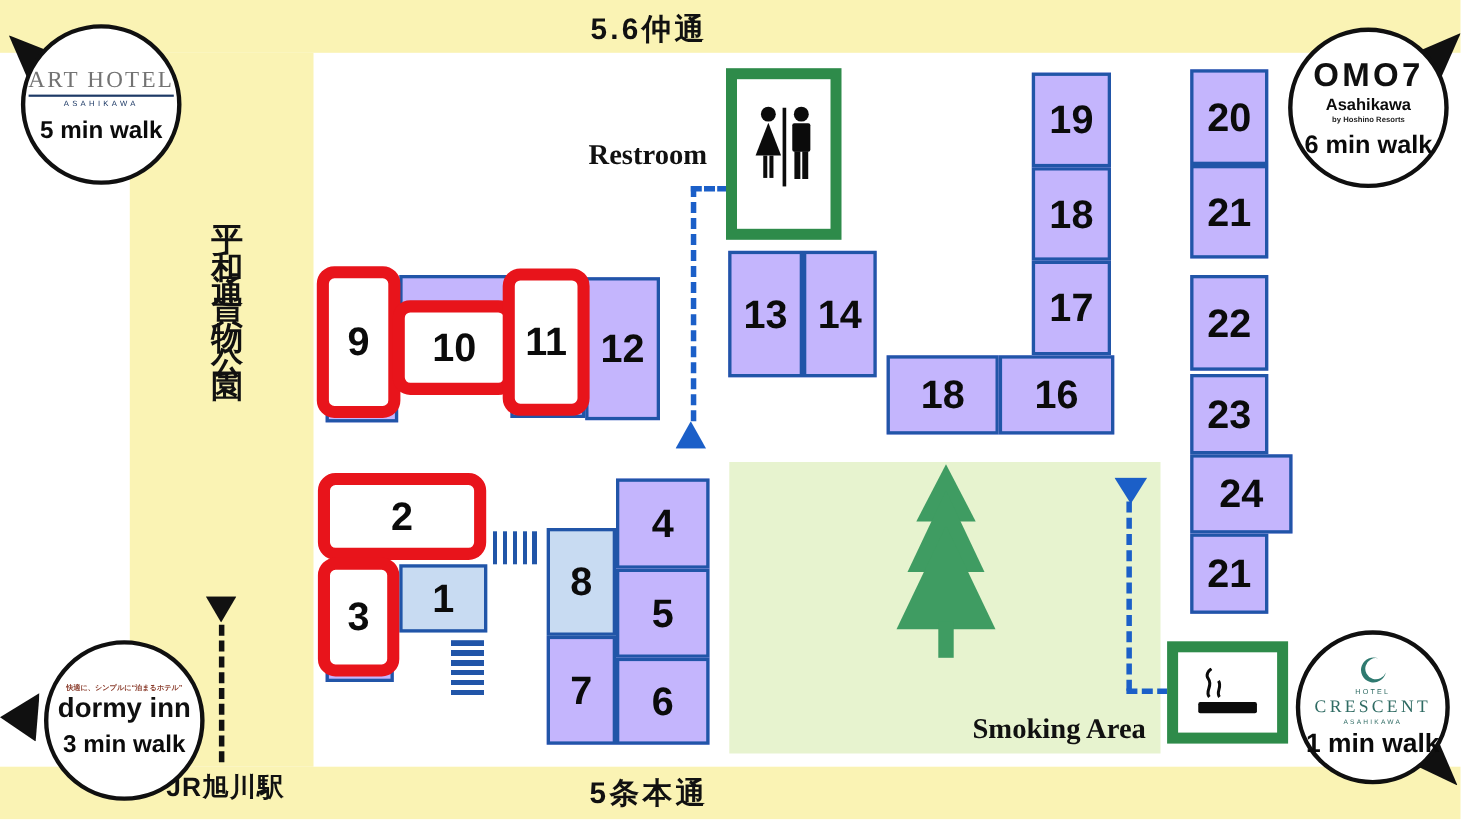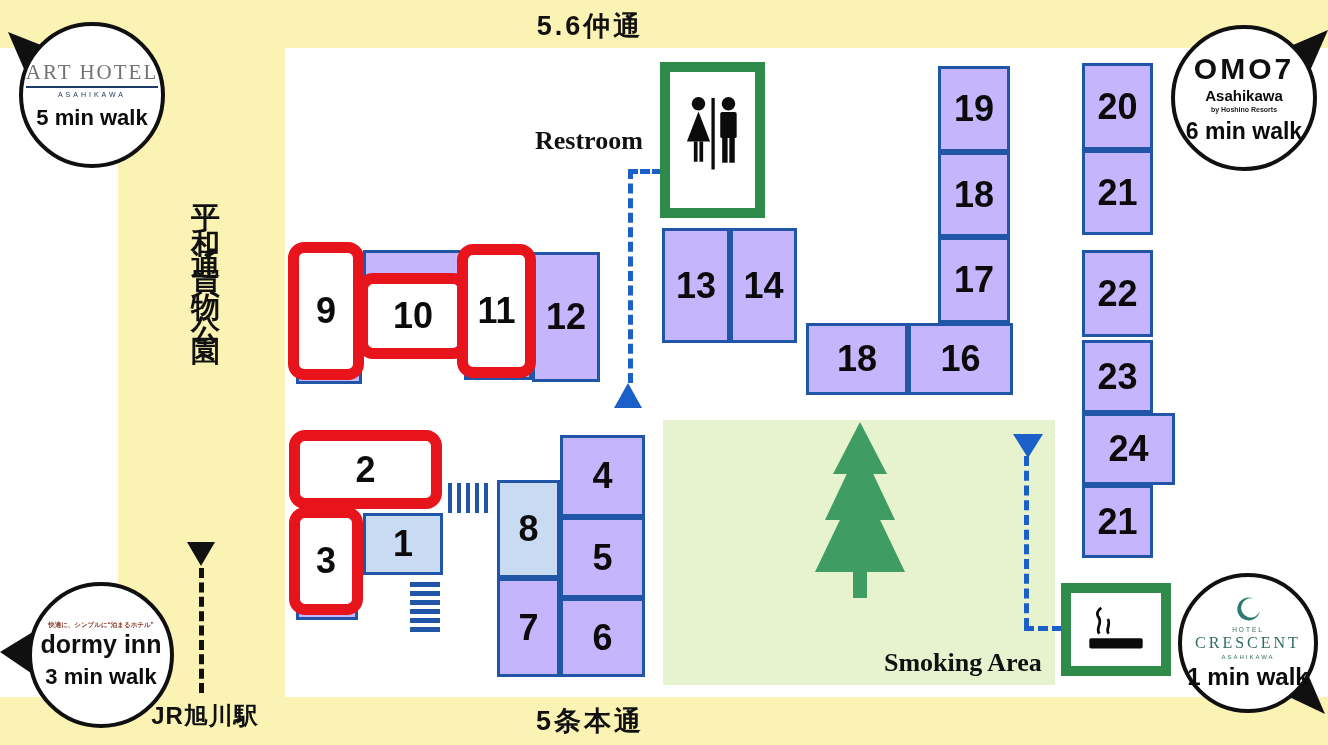--- a/index.html
+++ b/index.html
@@ -211,21 +211,21 @@
 
   <div class="tail" style="left:1283px;top:30px;width:45px;height:46px;clip-path:polygon(100% 0,0 42%,55% 100%);"></div>
   <div class="circle" style="left:1171px;top:25px;width:146px;height:146px;">
     <div class="omo-name">OMO7</div>
     <div class="omo-sub">Asahikawa</div>
     <div class="omo-by">by Hoshino Resorts</div>
     <div class="walk" style="margin-top:5px;font-size:23px;">6 min walk</div>
   </div>
 
   <div class="tail" style="left:0px;top:630px;width:36px;height:44px;clip-path:polygon(0 50%,100% 0,90% 100%);"></div>
-  <div class="circle" style="left:28px;top:582px;width:146px;height:146px;">
+  <div class="circle" style="left:40px;top:582px;width:146px;height:146px;">
     <div class="dormy-tag">快適に、シンプルに“泊まるホテル”</div>
     <div class="dormy-name">dormy inn</div>
     <div class="walk" style="margin-top:5px;">3 min walk</div>
   </div>
 
   <div class="tail" style="left:1285px;top:672px;width:40px;height:42px;clip-path:polygon(55% 0,0 55%,100% 100%);"></div>
   <div class="circle" style="left:1178px;top:573px;width:140px;height:140px;">
     <svg width="28" height="28" viewBox="0 0 32 32">
       <path d="M22 3 A 13 13 0 1 0 29.5 17.5 A 11 11 0 1 1 22 3 Z" fill="#2F7A70"></path>
     </svg>

